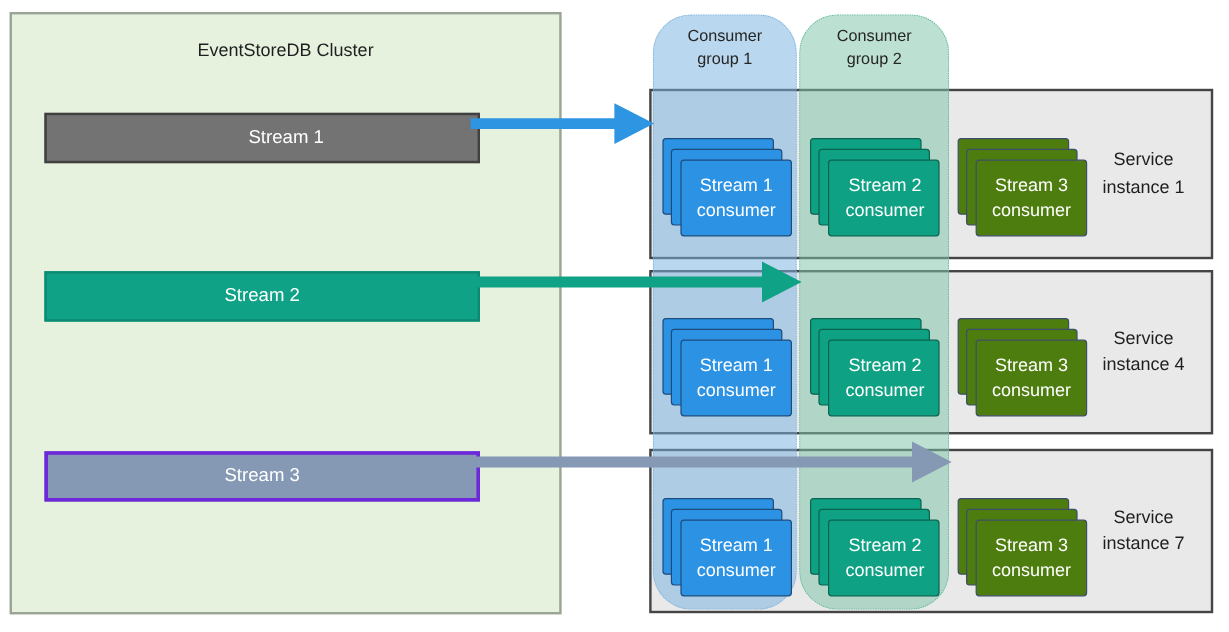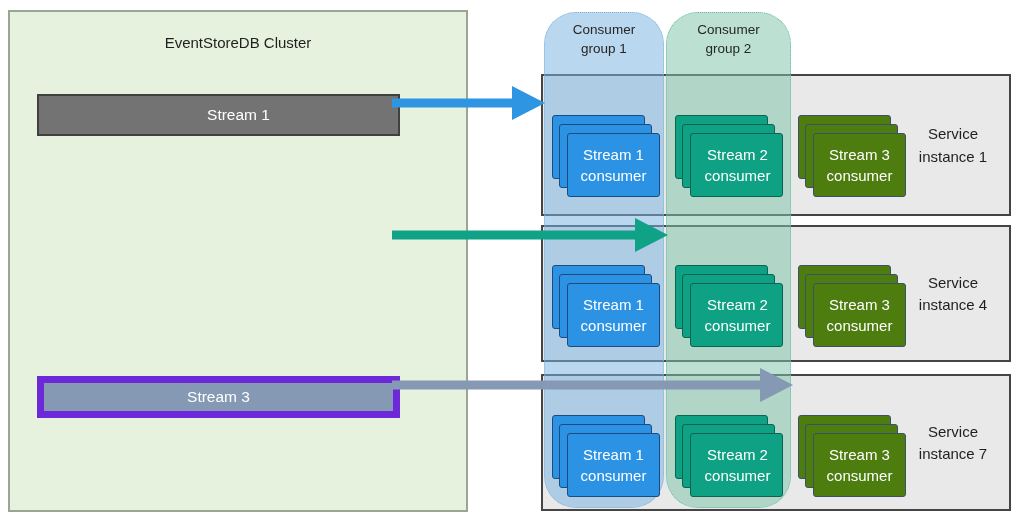--- a/index.html
+++ b/index.html
@@ -33,21 +33,21 @@
   .stream-bar {
     position: absolute;
     left: 27px;
     width: 363px; height: 42px;
     display: flex; align-items: center; justify-content: center;
     color: #ffffff;
     font-size: 15.5px;
   }
   .stream-bar.blue  { top: 82px;  background: #737373; border: 2px solid #404040; padding-left: 40px; }
   .stream-bar.teal  { top: 214px; background: #10a287; border: 2px solid #0d8a72; }
-  .stream-bar.slate { top: 364px; background: #8598b4; border: 7px solid #6d28d9; }
+  .stream-bar.slate { top: 364px; background: #8598b4; border: 3px solid #6d28d9; }
 
   
   .service-row {
     position: absolute;
     left: 541px; width: 470px;
     background: #e9e9e9;
     border: 2px solid #454545;
     z-index: 1;
   }
   .service-row.r1 { top: 74px;  height: 142px; }
@@ -126,20 +126,23 @@
 </style>
 </head>
 <body>
 
 <div class="canvas">
 
   <div class="cluster-box">
     <div class="cluster-title">EventStoreDB Cluster</div>
     <div class="stream-bar blue">
       <span>Stream 1</span>
+    </div>
+    <div class="stream-bar teal">
+      <span>Stream 2</span>
     </div>
     <div class="stream-bar slate">
       <span>Stream 3</span>
     </div>
   </div>
 
   <div class="service-row r1">
     <div class="service-label">Service instance 1</div>
   </div>
   <div class="service-row r2">

